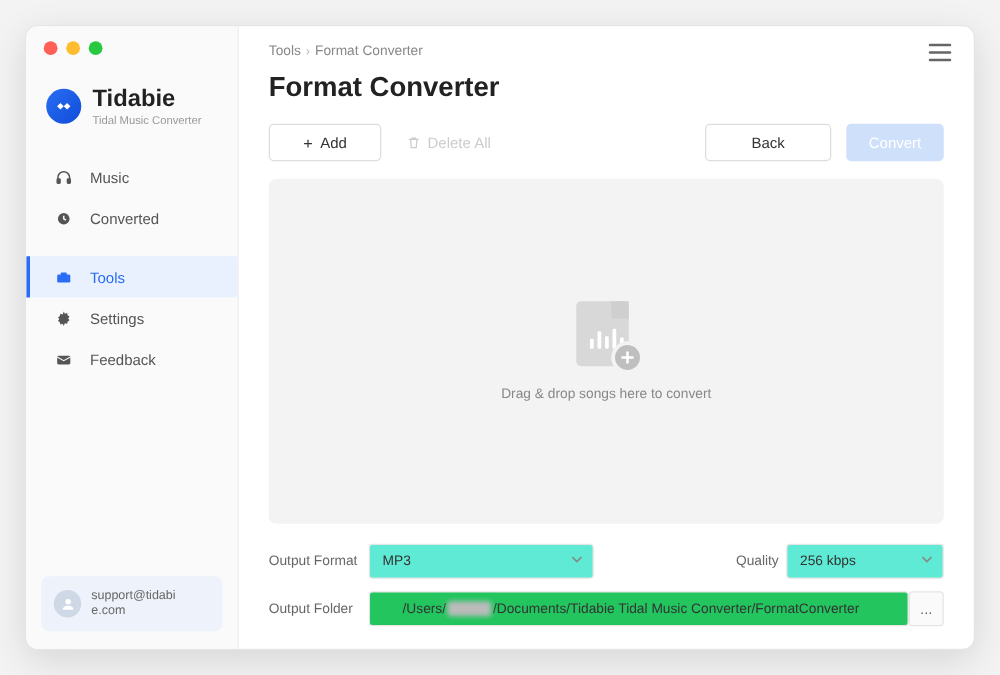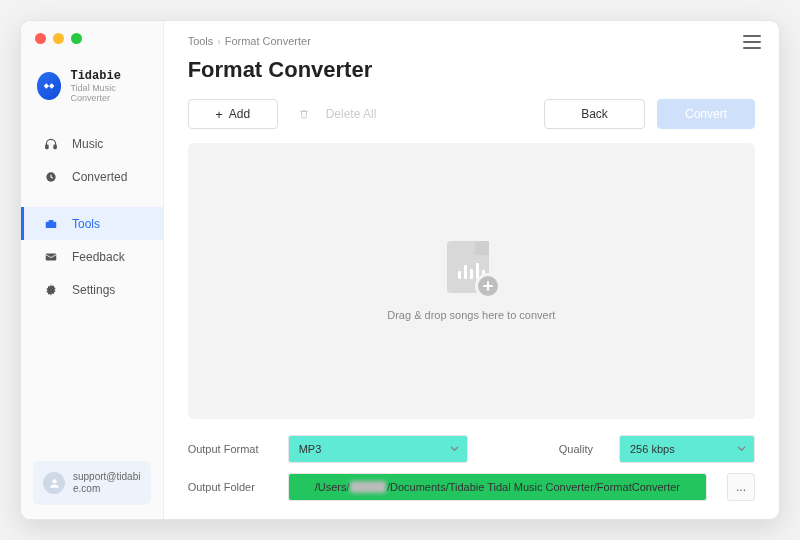--- a/index.html
+++ b/index.html
@@ -8,21 +8,21 @@
   .traffic-lights { position: absolute; top: 12px; left: 14px; display: flex; gap: 7px; z-index: 10; }
   .tl { width: 11px; height: 11px; border-radius: 50%; }
   .tl-close { background: #ff5f57; }
   .tl-min { background: #febc2e; }
   .tl-max { background: #28c840; }
 
   .sidebar { width: 170px; background: #fafafa; border-right: 1px solid #eee; display: flex; flex-direction: column; padding-top: 40px; }
   .brand { display: flex; align-items: center; gap: 9px; padding: 8px 16px 18px 16px; }
   .brand-logo { width: 28px; height: 28px; border-radius: 50%; background: linear-gradient(135deg,#2a6df4,#0f4dd8); display:flex; align-items:center; justify-content:center; }
   .brand-logo svg { width: 16px; height: 16px; }
-  .brand-text .name { font-size: 12px; font-weight: 600; color: #222; font-family: Liberation Mono, monospace; }
+  .brand-text .name { font-size: 19px; font-weight: 600; color: #222; }
   .brand-text .sub { font-size: 9px; color: #999; }
   .nav { margin-top: 6px; }
   .nav-item { display: flex; align-items: center; gap: 14px; padding: 9px 16px 9px 22px; font-size: 12px; color: #555; cursor: pointer; position: relative; }
   .nav-item .nicon { width: 15px; height: 15px; display:flex; align-items:center; justify-content:center; }
   .nav-item .nicon svg { width: 14px; height: 14px; }
   .nav-item.active { background: #e9f1ff; color: #2a6df4; }
   .nav-item.active::before { content:""; position:absolute; left:0; top:0; bottom:0; width:3px; background:#2a6df4; }
   .nav-item.disabled { color: #c9c9c9; }
   .nav-group-gap { height: 14px; }
 
@@ -35,45 +35,45 @@
   .hamburger { position:absolute; top:14px; right:18px; width:18px; height:14px; display:flex; flex-direction:column; justify-content:space-between; cursor:pointer; }
   .hamburger span { height:2px; background:#666; border-radius:1px; }
   .crumbs { font-size: 11px; color:#888; display:flex; align-items:center; gap:4px; margin-bottom: 10px; }
   .crumbs .sep { color:#bbb; font-size:10px; }
   .title { font-size: 22px; font-weight:700; color:#222; margin-bottom: 16px; }
 
   .toolbar { display:flex; align-items:center; gap:12px; margin-bottom: 14px; }
   .btn { height: 30px; border-radius:4px; font-size:12px; display:flex; align-items:center; justify-content:center; gap:6px; cursor:pointer; border:1px solid #ddd; background:#fff; color:#333; padding: 0 18px; }
   .btn.add { width: 90px; }
   .btn.back { width: 101px; margin-left:auto; }
-  .btn.convert { width: 98px; background:#cfe0fb; border-color:#cfe0fb; color:#fff; cursor:default; }
-  .tb-del { color:#ccc; font-size:12px; display:flex; align-items:center; gap:16px; padding: 0 8px; }
+  .btn.convert { width: 78px; background:#cfe0fb; border-color:#cfe0fb; color:#fff; cursor:default; }
+  .tb-del { color:#ccc; font-size:12px; display:flex; align-items:center; gap:5px; padding: 0 8px; }
   .tb-del svg { width:12px; height:12px; }
 
   .dropzone { flex:1; background:#f3f3f3; border-radius:6px; display:flex; flex-direction:column; align-items:center; justify-content:center; gap:12px; min-height: 210px; }
   .dz-icon { width:56px; height:56px; position:relative; }
   .dz-file { width:42px; height:52px; background:#d8d8d8; border-radius:4px 4px 4px 4px; position:absolute; left:4px; top:0; }
   .dz-file::after { content:""; position:absolute; right:0; top:0; width:14px; height:14px; background:#cfcfcf; border-bottom-left-radius:2px; }
   .dz-bars { position:absolute; left:11px; top:22px; display:flex; gap:3px; align-items:flex-end; }
   .dz-bars span { width:3px; background:#fff; border-radius:1px; }
   .dz-bars span:nth-child(1){height:8px} .dz-bars span:nth-child(2){height:14px} .dz-bars span:nth-child(3){height:10px} .dz-bars span:nth-child(4){height:16px} .dz-bars span:nth-child(5){height:9px}
   .dz-plus { position:absolute; right:-2px; bottom:-2px; width:26px; height:26px; border-radius:50%; background:#bfbfbf; display:flex; align-items:center; justify-content:center; border:3px solid #f3f3f3; }
   .dz-plus::before, .dz-plus::after { content:""; position:absolute; background:#fff; border-radius:1px; }
   .dz-plus::before { width:10px; height:2px; }
   .dz-plus::after { width:2px; height:10px; }
   .dz-text { font-size:11px; color:#888; }
 
   .form-rows { margin-top: 16px; display:flex; flex-direction:column; gap:10px; }
-  .form-row { display:flex; align-items:center; gap:20px; }
+  .form-row { display:flex; align-items:center; gap:0; }
   .form-label { font-size:11px; color:#666; width: 80px; }
   .select { height:28px; background:#5eead4; border:1px solid #e5e5e5; border-radius:3px; font-size:11px; color:#333; padding: 0 24px 0 10px; position:relative; display:flex; align-items:center; cursor:pointer; }
   .select .chev { position:absolute; right:8px; top:50%; transform:translateY(-50%); }
   .select .chev svg { width:9px; height:9px; }
   .sel-format { width: 180px; }
-  .sel-quality { width: 136px; }
+  .sel-quality { width: 126px; }
   .qlabel { font-size:11px; color:#666; margin-left:auto; margin-right:6px; }
   .folder-input { flex:1; height:28px; background:#22c55e; border:1px solid #e5e5e5; border-radius:3px; font-size:11px; color:#333; padding: 0 26px; display:flex; align-items:center; overflow:hidden; white-space:nowrap; }
   .folder-input .blur { filter: blur(2px); background:#bbb; color:transparent; border-radius:2px; padding:0 4px; margin:0 1px; }
   .dots-btn { width:28px; height:28px; border:1px solid #e5e5e5; background:#fafafa; border-radius:3px; display:flex; align-items:center; justify-content:center; cursor:pointer; font-size:12px; color:#666; }
 </style>
 </head>
 <body>
 
 <div class="window">
 
@@ -122,34 +122,34 @@
             <svg viewBox="0 0 24 24" fill="#2a6df4">
               <rect x="3" y="8" width="18" height="11" rx="2"></rect>
               <rect x="8" y="5" width="8" height="4" rx="1"></rect>
             </svg>
           </span>
         <span>Tools</span>
       </div>
       <div class="nav-item">
         <span class="nicon">
             <svg viewBox="0 0 24 24" fill="#555">
+              <circle cx="12" cy="12" r="3" fill="#fafafa"></circle>
+              <path d="M12 2l1.5 3 3.2-.8.8 3.2L20 9l-2 2.5 2 2.5-2.5 1.6-.8 3.2-3.2-.8L12 22l-1.5-3-3.2.8-.8-3.2L4 15l2-2.5L4 10l2.5-1.6.8-3.2 3.2.8z"></path>
+            </svg>
+          </span>
+        <span>Settings</span>
+      </div>
+      <div class="nav-item">
+        <span class="nicon">
+            <svg viewBox="0 0 24 24" fill="#555">
               <rect x="3" y="6" width="18" height="12" rx="2"></rect>
               <path d="M3 8l9 5 9-5" stroke="#fafafa" stroke-width="1.5" fill="none"></path>
             </svg>
           </span>
         <span>Feedback</span>
-      </div>
-      <div class="nav-item">
-        <span class="nicon">
-            <svg viewBox="0 0 24 24" fill="#555">
-              <circle cx="12" cy="12" r="3" fill="#fafafa"></circle>
-              <path d="M12 2l1.5 3 3.2-.8.8 3.2L20 9l-2 2.5 2 2.5-2.5 1.6-.8 3.2-3.2-.8L12 22l-1.5-3-3.2.8-.8-3.2L4 15l2-2.5L4 10l2.5-1.6.8-3.2 3.2.8z"></path>
-            </svg>
-          </span>
-        <span>Settings</span>
       </div>
     </nav>
 
     <div class="support-card">
       <div class="support-av">
         <svg viewBox="0 0 24 24">
             <circle cx="12" cy="8" r="4"></circle>
             <path d="M4 20c0-4 4-6 8-6s8 2 8 6"></path>
           </svg>
       </div>

